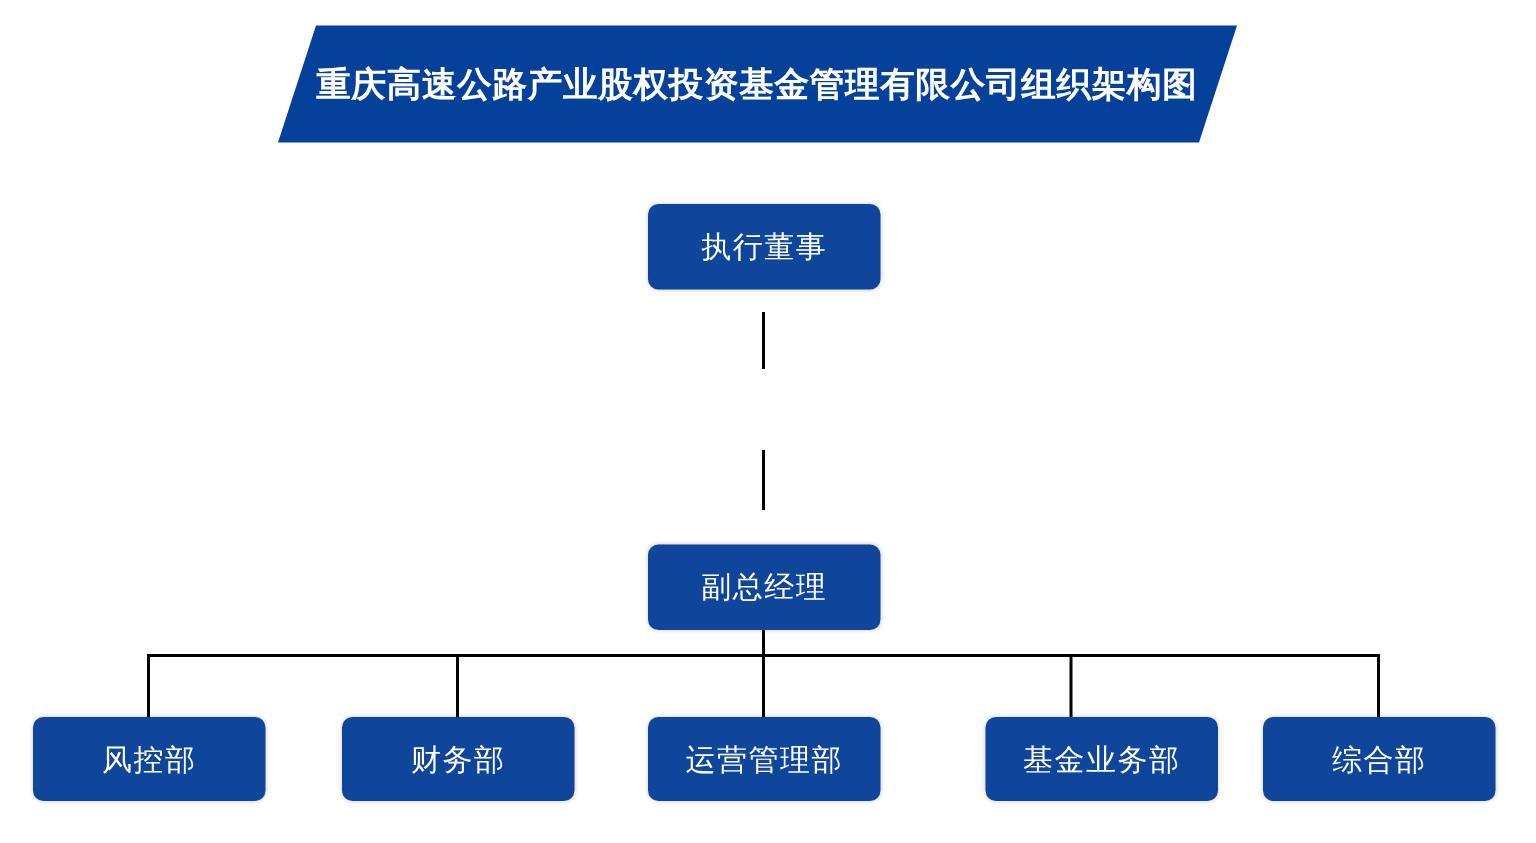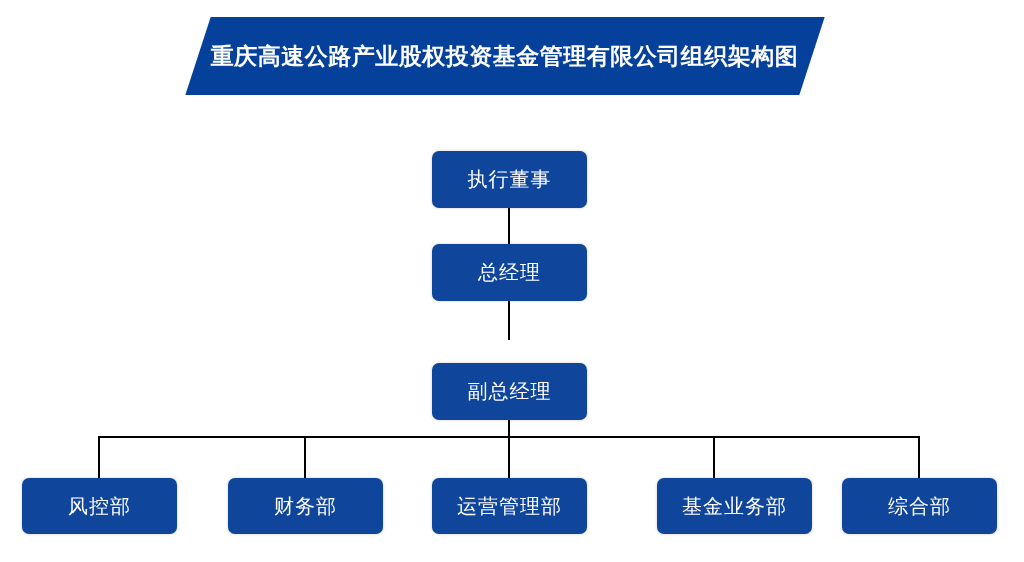--- a/index.html
+++ b/index.html
@@ -73,27 +73,24 @@
 
   <div class="line v" style="left:508px; top:208px; height:38px;"></div>
   <div class="line v" style="left:508px; top:300px; height:40px;"></div>
   <div class="line v" style="left:508px; top:395px; height:83px;"></div>
   <div class="line h" style="left:98px; top:436px; width:822px;"></div>
   <div class="line v" style="left:98px; top:436px; height:42px;"></div>
   <div class="line v" style="left:304px; top:436px; height:42px;"></div>
   <div class="line v" style="left:713px; top:436px; height:42px;"></div>
   <div class="line v" style="left:918px; top:436px; height:42px;"></div>
 
-  <div class="node level" style="top:151px;">
+  <div class="node level" style="top:136px;">
     <span>执行董事</span>
   </div>
 
-  <div class="node level" style="top:244px;">
-    <span>总经理</span>
-  </div>
 
   <div class="node level" style="top:339px;margin-top:24px;">
     <span>副总经理</span>
   </div>
 
   <div class="node dept" style="left:22px;justify-content:center;">
     <span>风控部</span>
   </div>
 
   <div class="node dept" style="left:228px;justify-content:center;">

